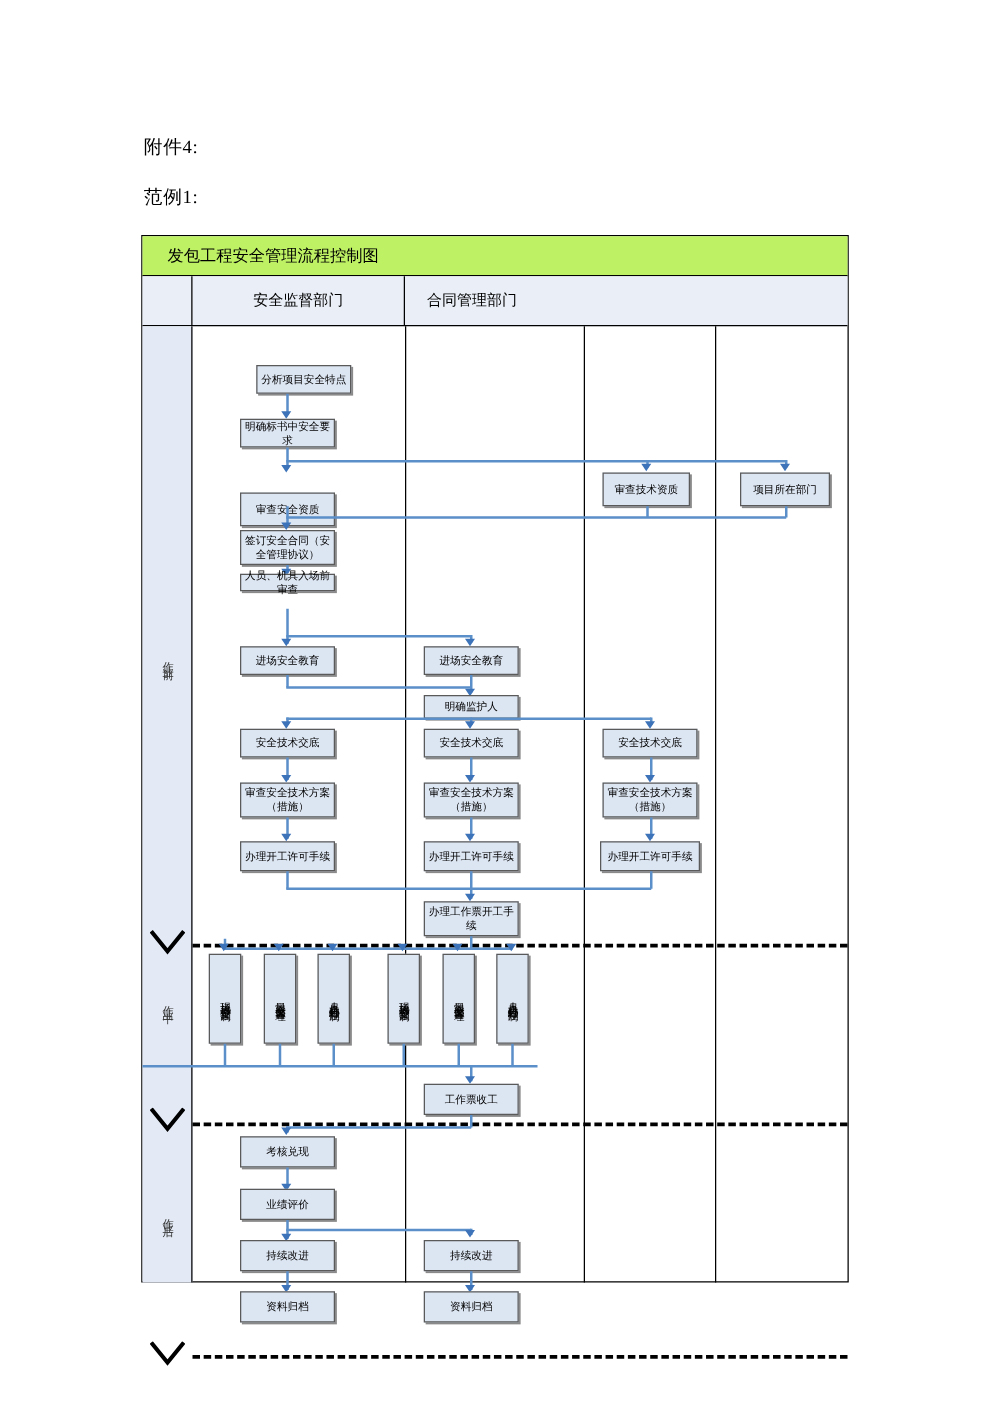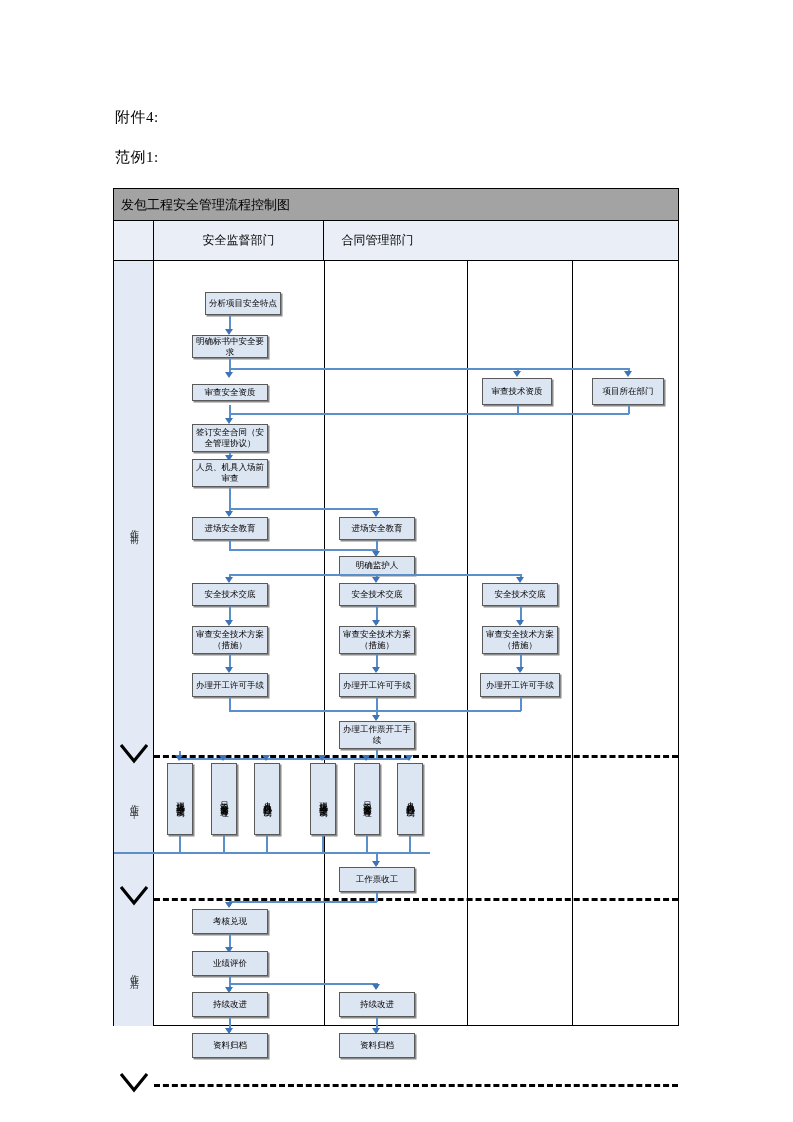--- a/index.html
+++ b/index.html
@@ -18,22 +18,22 @@
 
   
   .chart-wrap {
     position:absolute; left:113px; top:188px;
     width:566px; height:838px;
     border:1px solid #000;
     background:#fff;
   }
   .title-bar {
     height:32px; border-bottom:1px solid #000;
-    background:#a3a3a3;
-    display:flex; align-items:center; padding-left:7px;
+    background:#bef264;
+    display:flex; align-items:center; padding-left:20px;
     font-size:13px;
   }
   .header-row {
     display:flex; height:40px; border-bottom:1px solid #000;
     background:#eaeff7;
   }
   .hdr-phase { width:40px; border-right:1px solid #000; }
   .hdr-cell {
     display:flex; align-items:center; justify-content:center;
     font-size:12px; border-right:1px solid #000;
@@ -144,29 +144,29 @@
     <div class="dash-sep" style="top:823px;"></div>
 
     <div class="fbox" style="left:91px;top:31px;width:76px;height:23px;">分析项目安全特点</div>
     <div class="ln lnv" style="left:115px;top:54px;height:17px;"></div>
     <div class="arr arr-d" style="left:111px;top:68px;"></div>
 
     <div class="fbox" style="left:78px;top:74px;width:76px;height:23px;">明确标书中安全要求</div>
     <div class="ln lnv" style="left:115px;top:97px;height:17px;"></div>
     <div class="arr arr-d" style="left:111px;top:111px;"></div>
 
-    <div class="fbox" style="left:78px;top:123px;width:76px;height:17px;">审查安全资质</div>
+    <div class="fbox" style="left:78px;top:133px;width:76px;height:27px;">审查安全资质</div>
     <div class="ln lnv" style="left:115px;top:144px;height:16px;"></div>
     <div class="arr arr-d" style="left:111px;top:157px;"></div>
 
     <div class="fbox" style="left:78px;top:163px;width:76px;height:28px;">签订安全合同（安全管理协议）</div>
     <div class="ln lnv" style="left:115px;top:191px;height:6px;"></div>
     <div class="arr arr-d" style="left:111px;top:194px;"></div>
 
-    <div class="fbox" style="left:78px;top:198px;width:76px;height:28px;">人员、机具入场前审查</div>
+    <div class="fbox" style="left:78px;top:198px;width:76px;height:14px;">人员、机具入场前审查</div>
     <div class="ln lnv" style="left:115px;top:226px;height:28px;"></div>
     <div class="arr arr-d" style="left:111px;top:250px;"></div>
 
     <div class="fbox" style="left:78px;top:256px;width:76px;height:23px;">进场安全教育</div>
 
     <div class="fbox" style="left:78px;top:322px;width:76px;height:23px;">安全技术交底</div>
     <div class="ln lnv" style="left:115px;top:345px;height:18px;"></div>
     <div class="arr arr-d" style="left:111px;top:359px;"></div>
 
     <div class="fbox" style="left:78px;top:365px;width:76px;height:28px;">审查安全技术方案（措施）</div>

